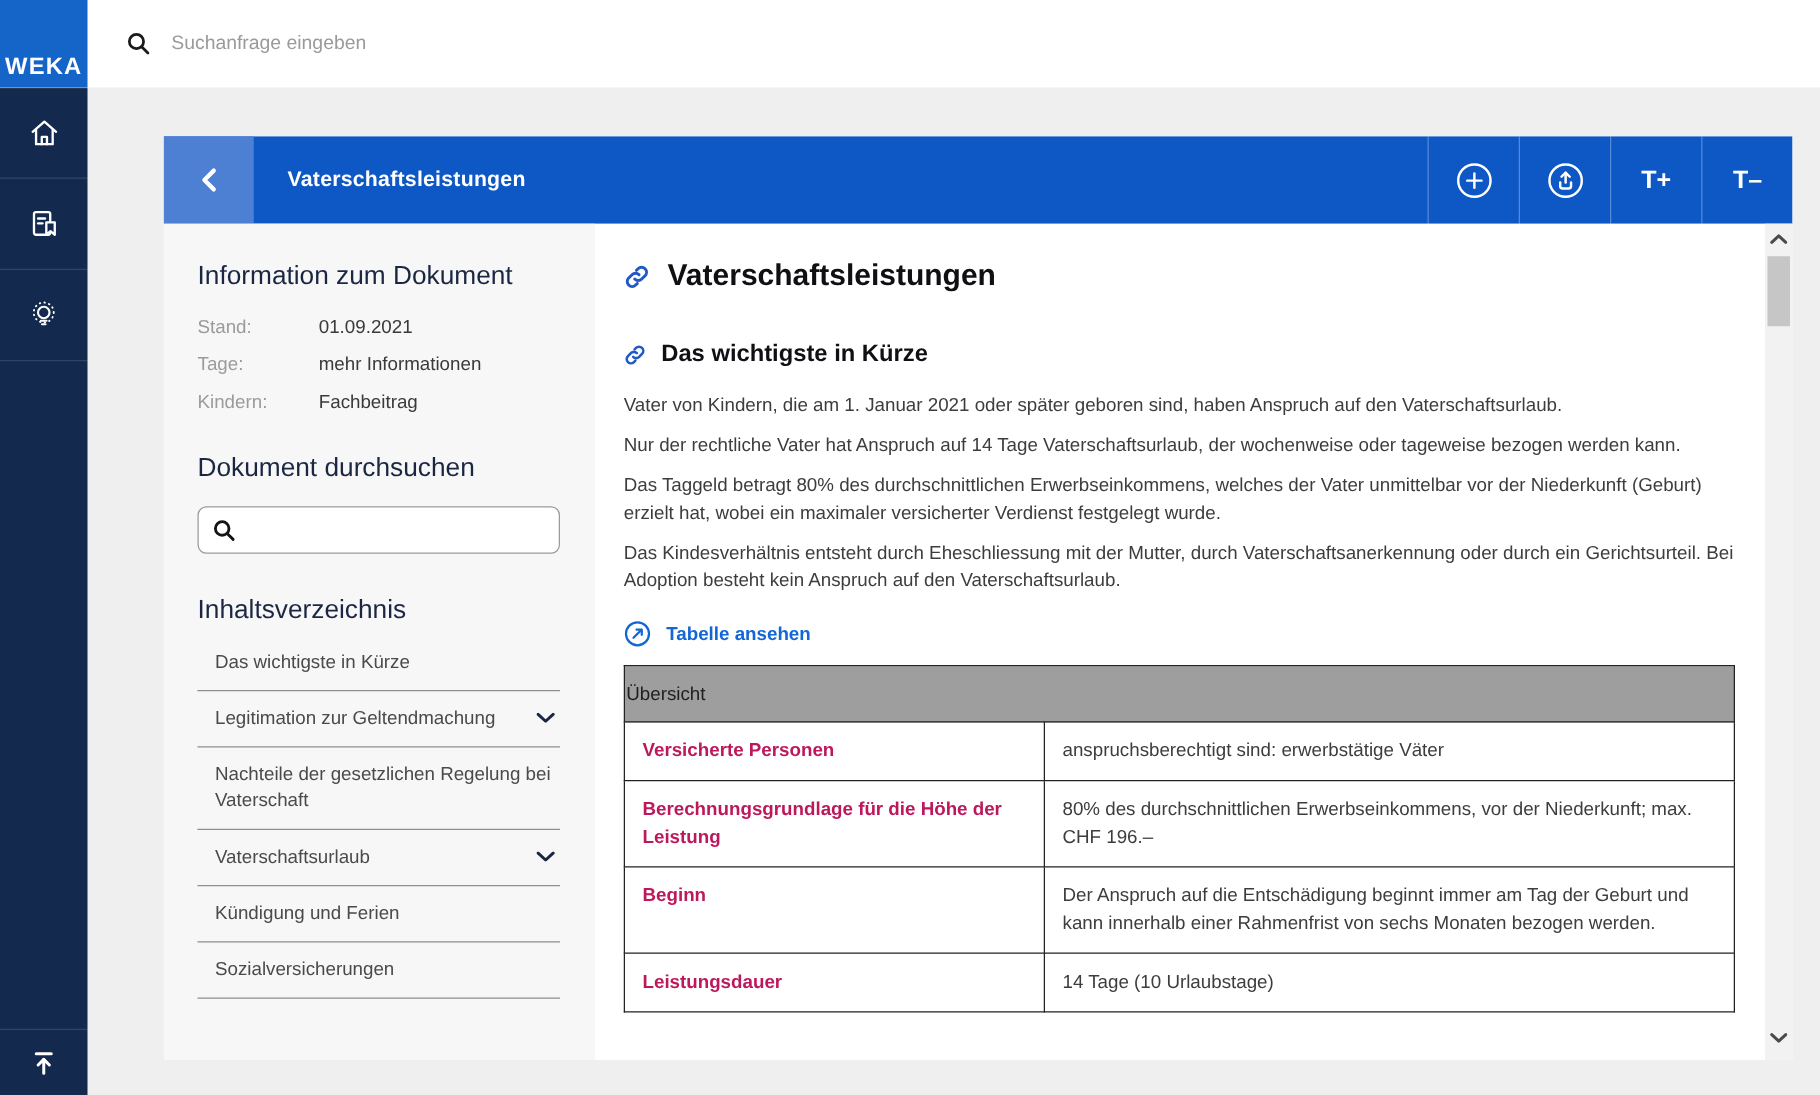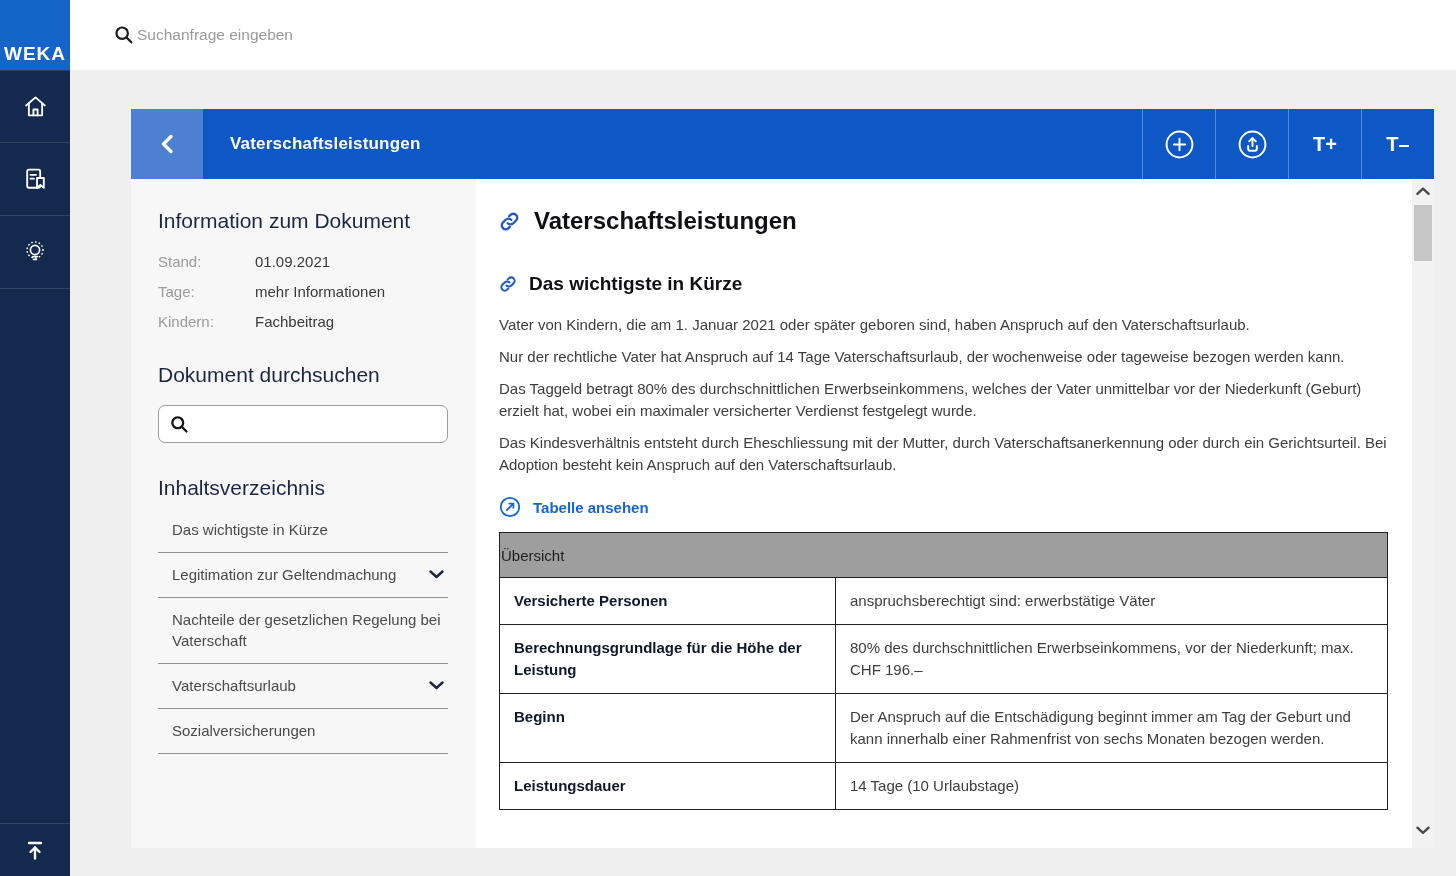--- a/index.html
+++ b/index.html
@@ -10,21 +10,21 @@
     font-family:"Liberation Sans","DejaVu Sans",sans-serif;
   }
 
   
   .topbar { position:absolute; top:0; left:0; width:1456px; height:70px; background:#ffffff; z-index:5; }
   .logo {
     position:absolute; top:0; left:0; width:70px; height:70px; background:#1565c8;
     color:#fff; display:flex; align-items:flex-end; justify-content:center;
     font-weight:800; font-size:19px; letter-spacing:1px; padding-bottom:5px; cursor:pointer;
   }
-  .topbar-search { position:absolute; left:113px; top:0; height:70px; display:flex; align-items:center; }
+  .topbar-search { position:absolute; left:100px; top:0; height:70px; display:flex; align-items:center; gap:13px; }
   .global-search-input { border:none; outline:none; font-size:15.5px; color:#333; width:420px; background:transparent;
     font-family:"Liberation Sans","DejaVu Sans",sans-serif; }
   .global-search-input::placeholder { color:#9a9a9a; }
 
   
   .sidenav { position:absolute; left:0; top:70px; width:70px; height:806px; background:#14294e; }
   .nav-item {
     height:73px; display:flex; align-items:center; justify-content:center;
     border-bottom:1px solid rgba(255,255,255,0.13); cursor:pointer;
   }
@@ -77,21 +77,21 @@
   .doc-h1 { font-size:24px; font-weight:700; color:#0f0f14; margin:0; }
   .doc-h2 { font-size:19px; font-weight:700; color:#0f0f14; margin:0; }
   .doc-main p { font-size:15px; color:#3d3d3d; line-height:22px; margin:0 0 10px; max-width:889px; }
   .table-link-row { display:flex; align-items:center; gap:12px; margin:20px 0 14px; color:#1266d6; font-weight:700; font-size:15px; cursor:pointer; }
   table.overview { border-collapse:collapse; width:889px; background:#fff; }
   table.overview th {
     background:#9e9e9e; border:1px solid #222; font-size:15px; font-weight:400; color:#1f1f1f;
     height:45px; text-align:left;
   }
   table.overview td { border:1px solid #222; padding:12px 14px; font-size:15px; vertical-align:top; line-height:22px; }
-  td.cell-label { width:336px; font-weight:700; color:#0f172a; }
+  td.cell-label { width:336px; font-weight:700; color:#be185d; }
   td.cell-value { color:#3d3d3d; }
 
   
   .scrollbar { position:absolute; right:0; top:0; width:22px; height:100%; background:#f2f2f2; }
   .sb-btn { height:24px; display:flex; align-items:center; justify-content:center; cursor:pointer; }
   .sb-btn.down { position:absolute; bottom:6px; left:0; width:22px; }
   .sb-thumb { position:absolute; top:26px; left:2px; width:18px; height:56px; background:#c6c6c6; cursor:pointer; }
 </style>
 </head>
 <body>
@@ -239,20 +239,23 @@
         </div>
         <div class="toc-item">
           <span>Vaterschaftsurlaub</span>
           <span class="chev" style="display:flex;">
             <svg width="15" height="9" viewBox="0 0 15 9" fill="none" stroke="#1b2742" stroke-width="2.4" stroke-linecap="round" stroke-linejoin="round">
                 <path d="M1.5 1.5 L7.5 7 L13.5 1.5"></path>
               </svg>
           </span>
         </div>
         <div class="toc-item">
+          <span>Kündigung und Ferien</span>
+        </div>
+        <div class="toc-item">
           <span>Sozialversicherungen</span>
         </div>
       </div>
     </div>
 
     <div class="doc-main">
       <div class="h-row">
         <span style="display:flex;">
           <svg width="21" height="21" viewBox="0 0 24 24" fill="none" stroke="#2159c4" stroke-width="2.7" stroke-linecap="round" stroke-linejoin="round">
             <path d="M10 14a4.5 4.5 0 0 0 6.4 0l3.1-3.1a4.5 4.5 0 0 0-6.4-6.4L11.6 6"></path>

